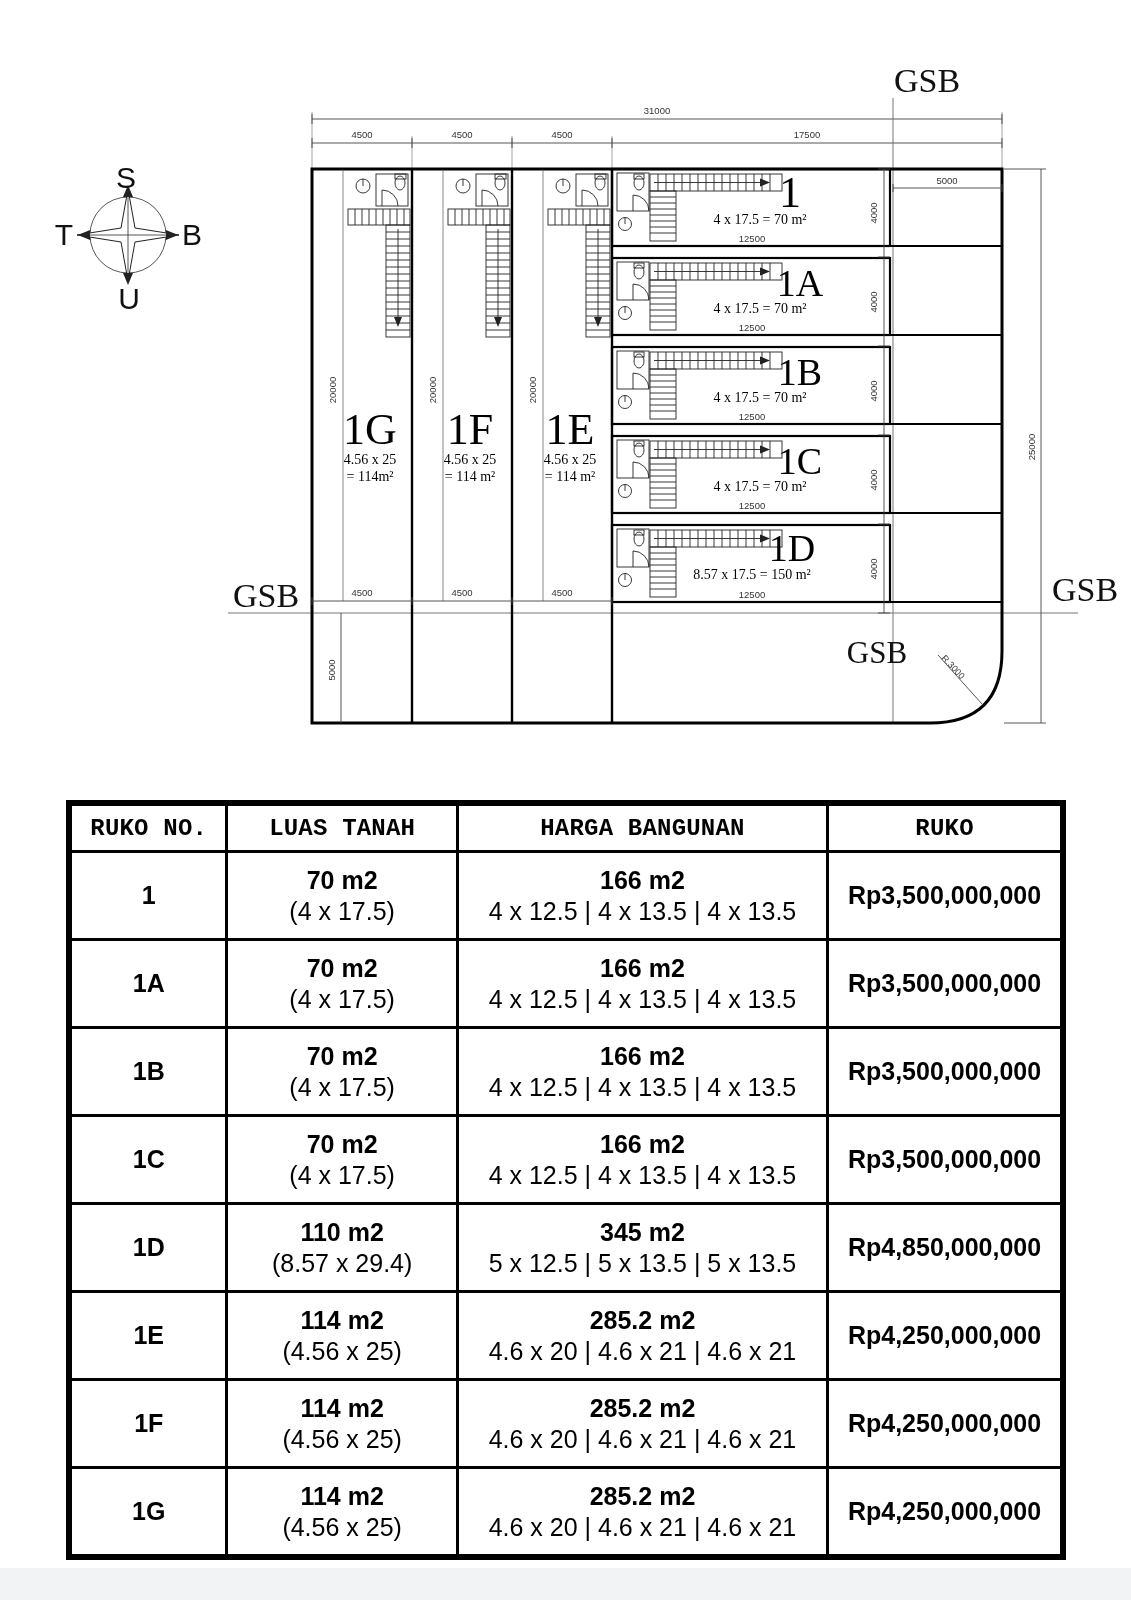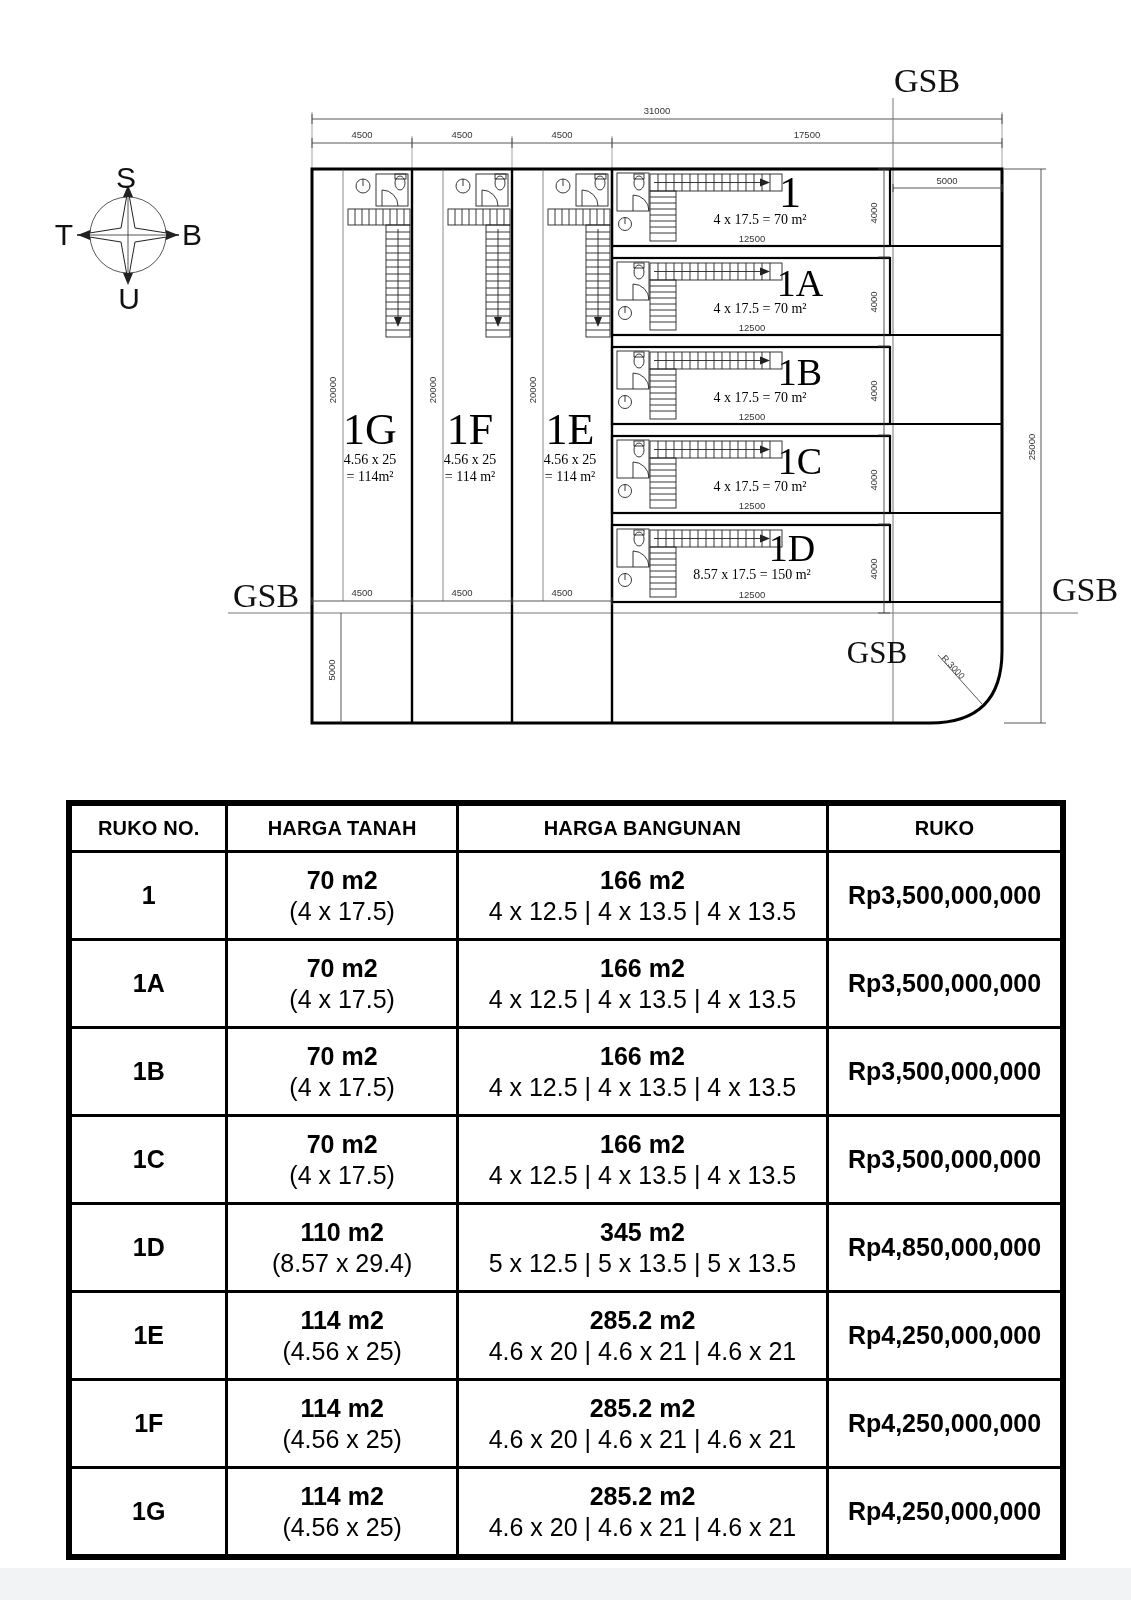--- a/index.html
+++ b/index.html
@@ -18,21 +18,21 @@
   .lotid{font-family:"Liberation Serif",serif;font-size:38px;fill:#000;}
   .lotid.big{font-size:44px;}
   .spec{font-family:"Liberation Serif",serif;font-size:14px;fill:#000;}
   .compass-letter{font-family:"Liberation Sans",sans-serif;font-size:30px;font-weight:500;fill:#111;}
   .rlabel{font-family:"Liberation Sans",sans-serif;font-size:9px;fill:#333;}
 
   
   #table-wrap{position:absolute;left:66px;top:800px;width:1000px;}
   table.price{border-collapse:collapse;table-layout:fixed;width:1000px;border:6px solid #000;background:#fff;}
   table.price th, table.price td{border:3px solid #000;text-align:center;vertical-align:middle;padding:0;color:#000;}
-  table.price th{height:44px;font-size:20px;font-weight:bold;letter-spacing:0.2px;}
+  table.price th{height:44px;font-size:24px;font-weight:bold;letter-spacing:0.2px;font-family:Liberation Mono, monospace;}
   table.price td{height:85px;font-size:25px;}
   td .cell2{display:flex;flex-direction:column;justify-content:space-evenly;height:64px;}
   td .l1{font-weight:bold;}
   td .l2{font-weight:normal;}
   td.no-cell{font-weight:bold;}
   td.harga-cell{font-weight:bold;}
   .col-no{width:157px;}.col-tanah{width:229px;}.col-bangunan{width:368px;}.col-harga{width:234px;}
 
   .footer-band{position:absolute;left:0;top:1568px;width:1131px;height:32px;background:#f2f3f5;}
 </style>
@@ -212,21 +212,21 @@
   <table class="price">
     <colgroup>
       <col class="col-no">
         <col class="col-tanah">
         <col class="col-bangunan">
         <col class="col-harga">
     </colgroup>
     <thead>
       <tr>
         <th>RUKO NO.</th>
-        <th>HARGA TANAH</th>
+        <th>LUAS TANAH</th>
         <th>HARGA BANGUNAN</th>
         <th>RUKO</th>
       </tr>
     </thead>
     <tbody>
       <tr>
         <td class="no-cell">1</td>
         <td>
             <div class="cell2">
               <div class="l1">70 m2</div>

